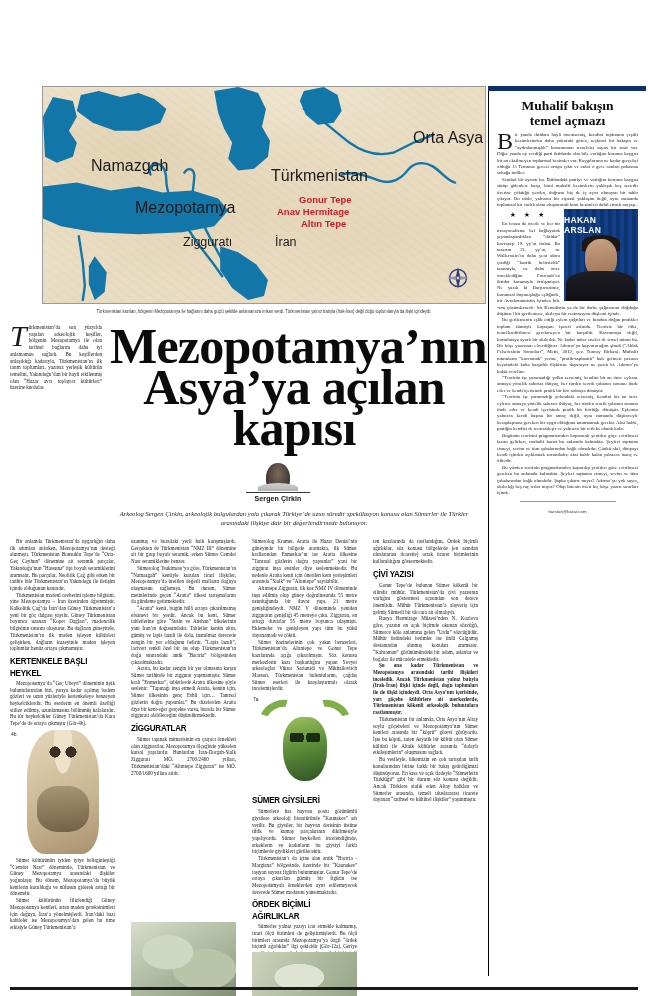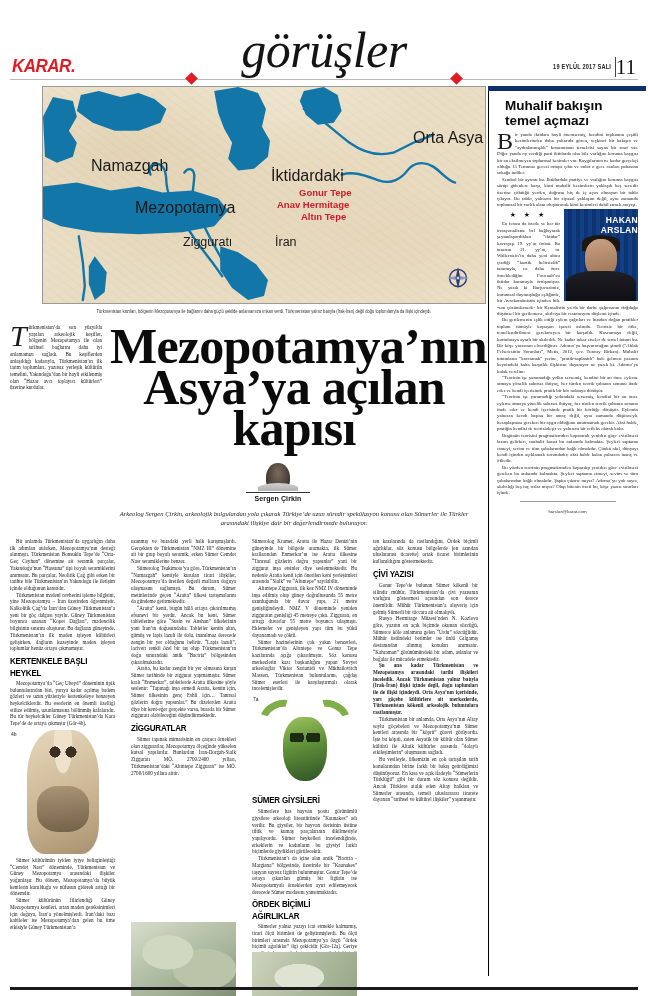--- a/index.html
+++ b/index.html
@@ -110,21 +110,21 @@
   }
   .map-svg { position: absolute; inset: 0; }
   .map-label {
     position: absolute;
     font-family: "Liberation Sans", sans-serif;
     color: #1a1a1a;
     white-space: nowrap;
   }
   .map-label.big { font-size: 16px; }
   .map-label.red {
-    color: #c8202b; font-weight: bold; font-size: 9.5px;
+    color: #c8202b; font-weight: bold; font-size: 9.5px; margin-top: 7px;
   }
   .compass {
     position: absolute; right: 14px; bottom: 12px;
     width: 26px; height: 26px;
   }
   .map-caption {
     width: 444px; margin-left: 32px;
     margin-top: 4px;
     font-family: "Liberation Sans", sans-serif;
     font-size: 4.1px;
@@ -298,25 +298,25 @@
   }
   .pottery2 {
     width: 100%; height: 56px;
     background:
       radial-gradient(ellipse at 45% 45%, #dfe3d2 0 30%, transparent 31%),
       linear-gradient(120deg, #cdd4bd, #93a384);
   }
 
   
   .side-head {
-    font-family: Liberation Sans, sans-serif;
+    font-family: Liberation Serif, serif;
     font-size: 13.5px;
     line-height: 15px;
-    text-align: left;
-    margin: 12px 8px 4px;
+    text-align: center;
+    margin: 12px 16px 4px;
     color: #0b0b0b;
   }
   .side-body {
     font-size: 4.8px;
     line-height: 6.4px;
     text-align: justify;
     color: #1a1a1a;
   }
   .side-body p { text-indent: 5px; }
   .side-body p.first { text-indent: 0; }
@@ -333,21 +333,21 @@
   .author-photo {
     float: right;
     width: 74px; height: 92px;
     margin: 0 0 3px 4px;
     position: relative;
     background: repeating-linear-gradient(90deg, #123f86 0 4px, #0d3470 4px 8px);
     overflow: hidden;
   }
   .author-photo .an {
     position: absolute; left: 0; right: 0; top: 6px;
-    text-align: right;
+    text-align: left;
     font-family: "Liberation Sans", sans-serif;
     font-weight: bold;
     font-size: 8.5px; line-height: 10px;
     color: #fff; letter-spacing: 0.3px;
     z-index: 3;
   }
   .author-photo .face {
     position: absolute; left: 21px; top: 30px;
     width: 32px; height: 38px;
     background: linear-gradient(170deg, #c9a184, #9c7353);
@@ -379,30 +379,20 @@
   .bottom-rule {
     position: absolute; left: 10px; right: 10px; bottom: 6px;
     height: 3px; background: #1a1a1a;
   }
 </style>
 </head>
 <body>
 
 <div class="page">
 
-  <div class="masthead">
-    <div class="karar-logo">KARAR.</div>
-    <div class="mast-rule"></div>
-    <div class="diamond left"></div>
-    <div class="diamond right"></div>
-    <div class="gorusler">görüşler</div>
-    <div class="dateline">19 EYLÜL 2017 SALI</div>
-    <div class="pagenum-bar"></div>
-    <div class="pagenum">11</div>
-  </div>
 
   <div class="body-wrap">
 
     <div class="main-col">
 
       <div class="map-box">
         <div class="map-bg"></div>
         <div class="map-noise"></div>
 
         <svg class="map-svg" viewBox="0 0 444 218" preserveAspectRatio="none">
@@ -431,21 +421,21 @@
             <path d="M36 150 L40 176 L42 200 L40 214"></path>
             <path d="M262 22 C276 28 292 44 308 56 C322 66 336 70 352 66 L372 56 L392 48"></path>
             <path d="M300 88 C314 84 326 90 338 94 C350 98 360 92 366 84 C372 76 382 74 392 80 C400 85 406 94 414 96"></path>
           </g>
         </svg>
 
         <div class="map-label big" style="left:48px; top:70px;">Namazgah</div>
         <div class="map-label big" style="left:92px; top:112px;">Mezopotamya</div>
         <div class="map-label big" style="left:140px; top:148px; font-size:12.5px;">Zigguratı</div>
         <div class="map-label big" style="left:232px; top:148px; font-size:12.5px;">İran</div>
-        <div class="map-label big" style="left:228px; top:80px;">İktidardaki</div>
+        <div class="map-label big" style="left:228px; top:80px;">Türkmenistan</div>
         <div class="map-label big" style="left:370px; top:42px;">Orta Asya</div>
 
         <div class="map-label red" style="left:256px; top:100px;">Gonur Tepe</div>
         <div class="map-label red" style="left:234px; top:112px;">Anav  Hermitage</div>
         <div class="map-label red" style="left:258px; top:124px;">Altın Tepe</div>
 
         <svg class="compass" viewBox="0 0 40 40">
           <circle cx="20" cy="20" r="13" fill="none" stroke="#2b3c78" stroke-width="2.2"></circle>
           <path d="M20 3 L23 17 L20 20 L17 17 Z" fill="#2b3c78"></path>
           <path d="M20 37 L17 23 L20 20 L23 23 Z" fill="#2b3c78"></path>

